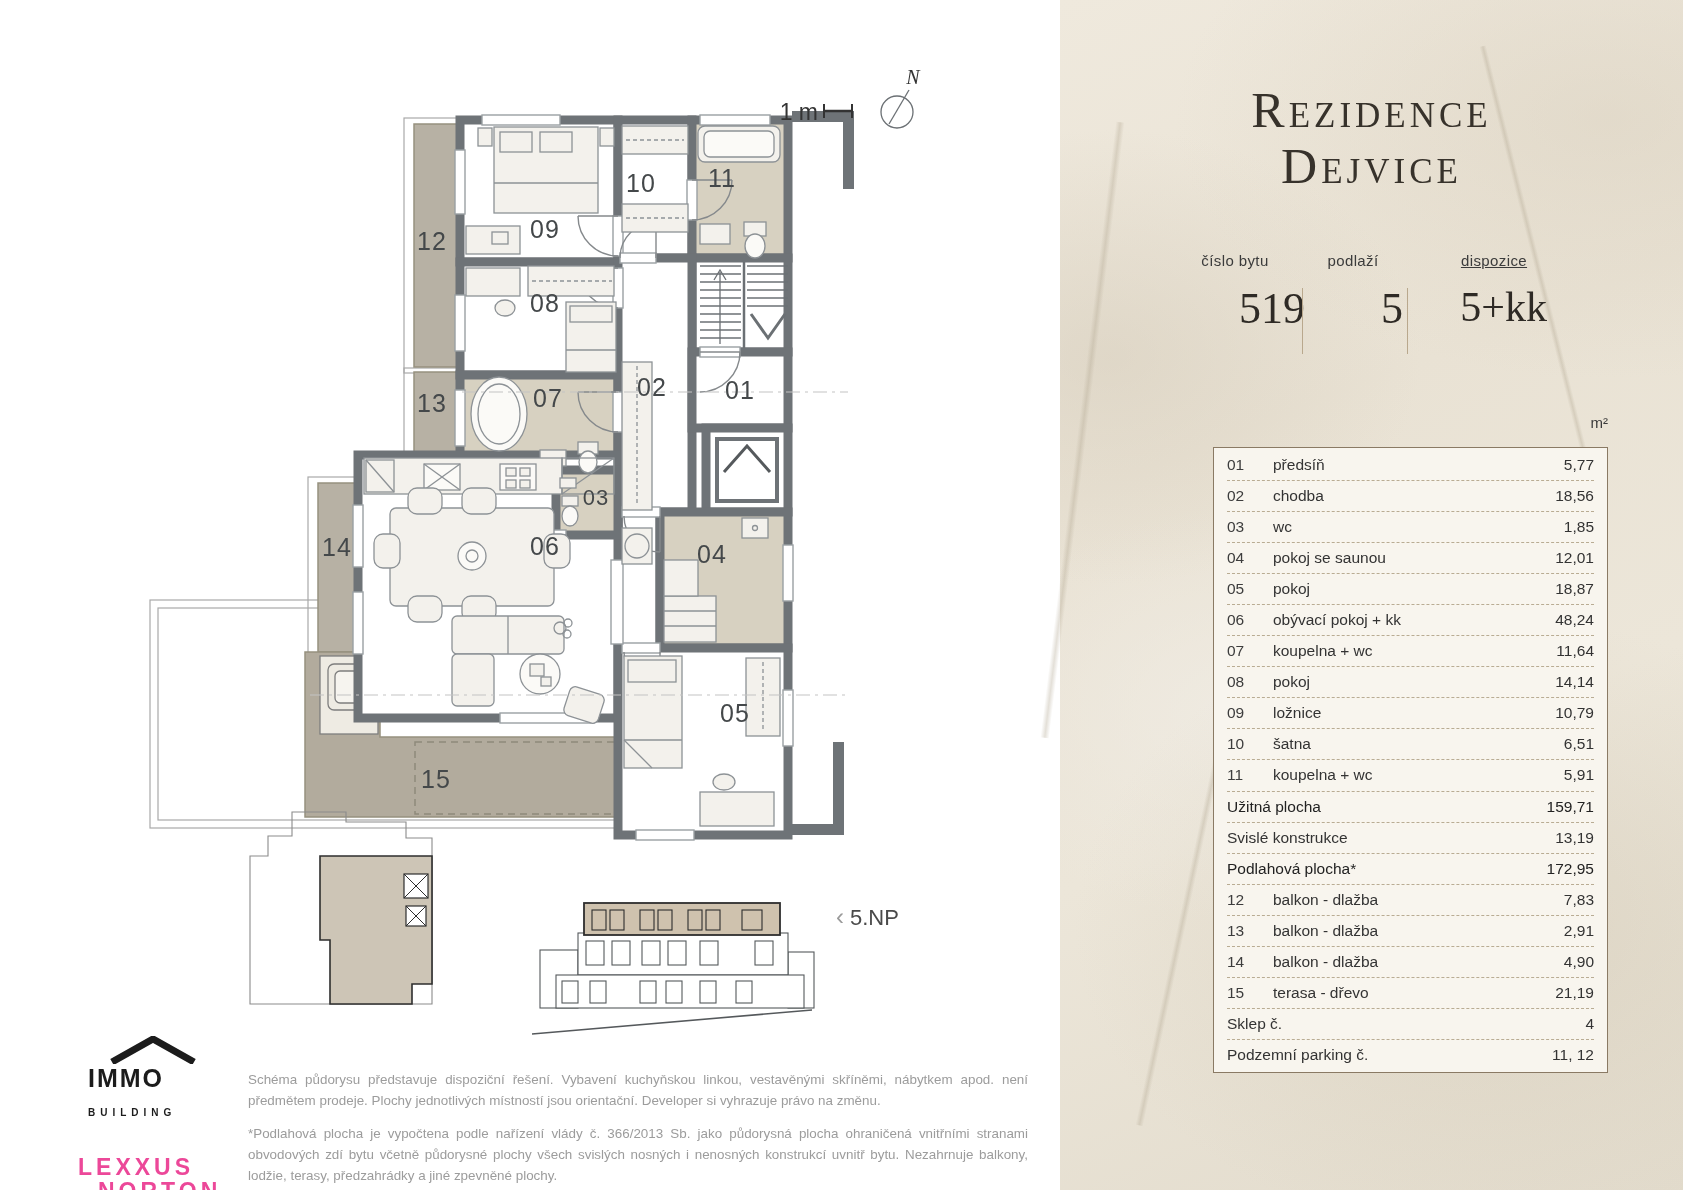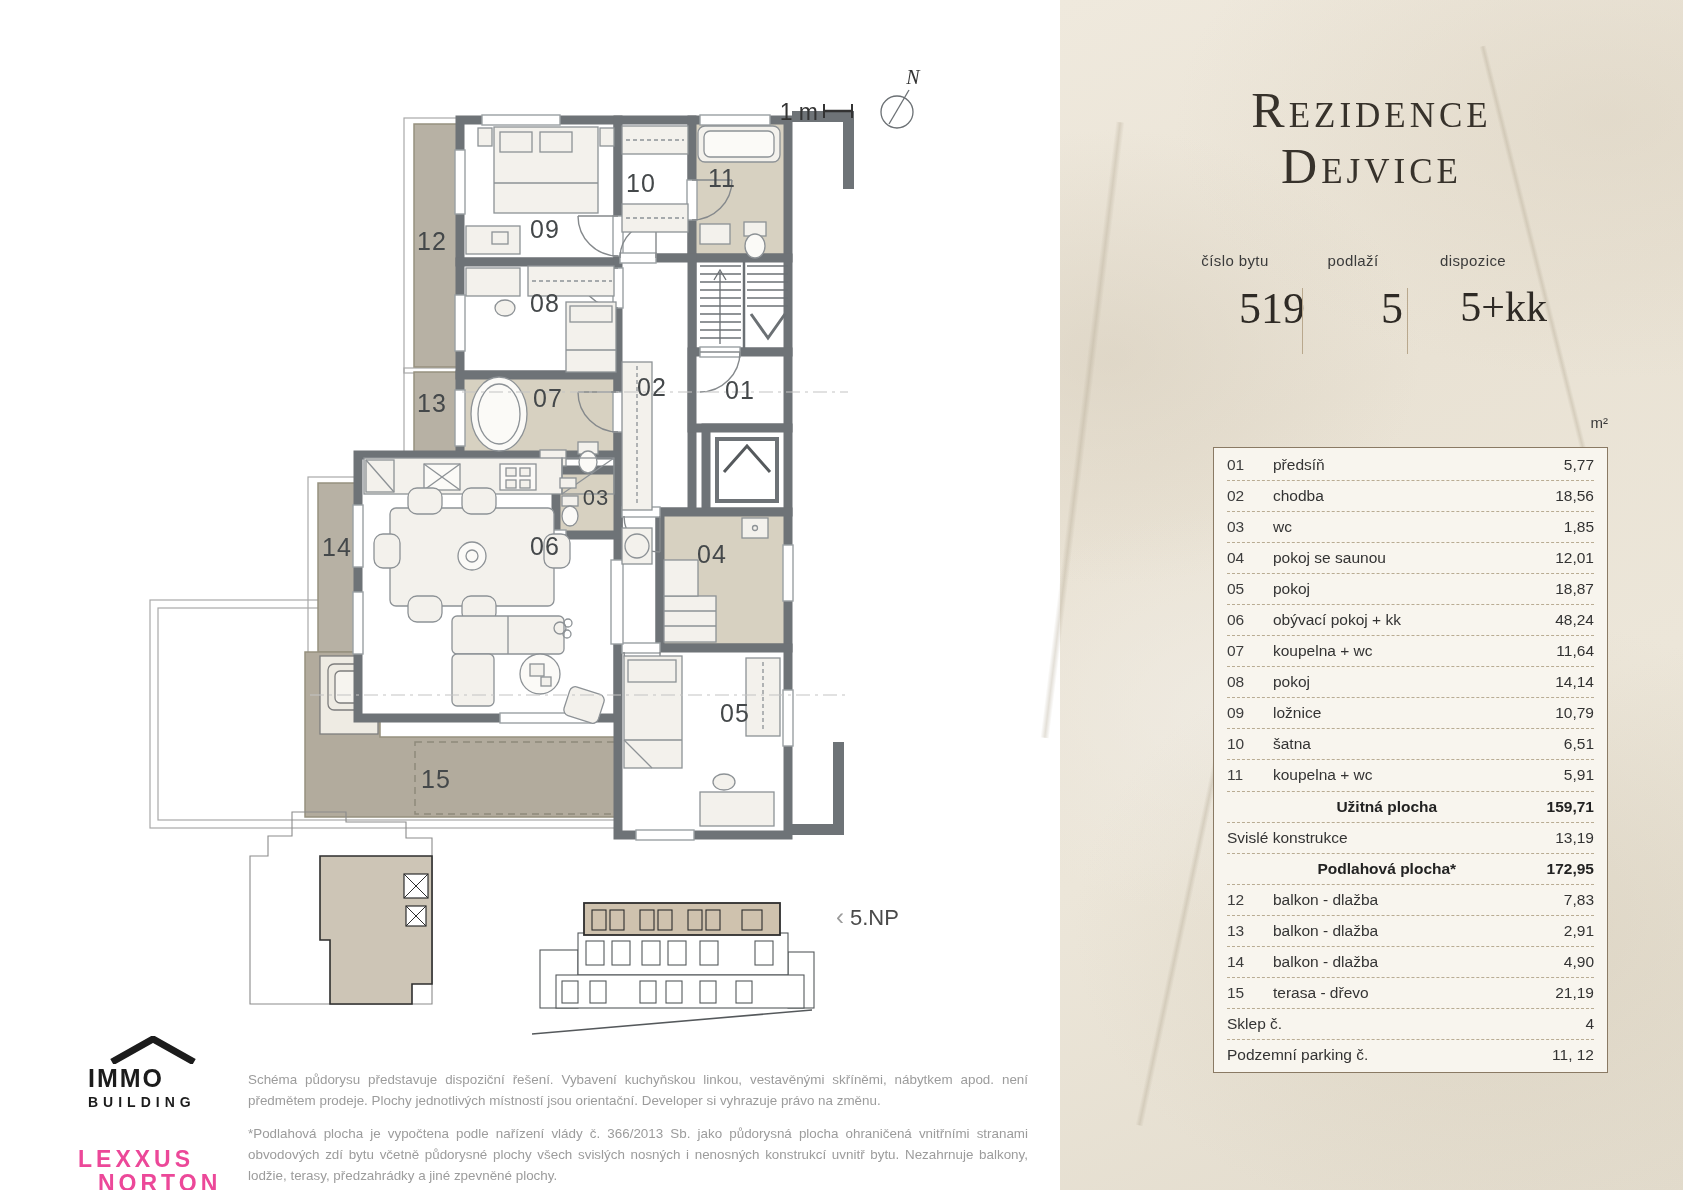--- a/index.html
+++ b/index.html
@@ -15,47 +15,47 @@
       linear-gradient(158deg,#efe9dd 0%,#e9e2d4 35%,#ece6d9 62%,#e2dbcc 100%);}
   .vein{position:absolute;background:linear-gradient(90deg,transparent,rgba(176,165,143,.35),transparent);}
   .vein1{left:18px;top:120px;width:9px;height:620px;transform:rotate(7deg);}
   .vein2{left:470px;top:40px;width:7px;height:420px;transform:rotate(-14deg);}
   .vein3{left:120px;top:700px;width:8px;height:430px;transform:rotate(12deg);}
   .panel-title{position:absolute;left:0;top:58px;width:623px;text-align:center;
     font-family:"Liberation Serif", serif;font-variant:small-caps;color:#37322b;
     font-size:50px;line-height:1.12;letter-spacing:4px;margin-top:24px;}
   .info-label{position:absolute;font-size:15px;color:#3b3b3b;text-align:center;letter-spacing:.4px;}
   .info-value{position:absolute;font-family:"Liberation Serif", serif;color:#2e2a25;text-align:right;}
-  .il1{left:105px;top:252px;width:140px;} .il2{left:243px;top:252px;width:100px;} .il3{left:343px;top:252px;width:140px;}
+  .il1{left:105px;top:252px;width:140px;} .il2{left:243px;top:252px;width:100px;} .il3{left:364px;top:252px;width:140px;text-decoration:underline;}
   .iv1{left:105px;top:283px;width:140px;font-size:44px;}
   .iv2{left:243px;top:283px;width:100px;font-size:44px;}
   .iv3{left:347px;top:283px;width:140px;font-size:42px;}
   .info-sep{position:absolute;width:1px;height:66px;top:288px;background:#b9a88d;}
   .sep1{left:242px;} .sep2{left:347px;}
   .m2{position:absolute;right:75px;top:414px;font-size:15px;color:#3b3b3b;}
   
   .atable{position:absolute;left:153px;top:447px;width:395px;height:626px;box-sizing:border-box;
     background:#f8f5ee;border:1.5px solid #8a7a64;display:flex;flex-direction:column;
     padding:2px 0;}
   .trow{flex:1;display:flex;align-items:center;margin:0 13px;
     border-bottom:1px dashed #b9ac93;font-size:15.5px;color:#333;}
   .trow:last-child{border-bottom:none;}
   .tnum{width:46px;flex:none;color:#3d3d3d;}
   .tname{flex:1;text-align:left;}
   .tval{flex:none;text-align:right;}
-  .trow.bold .tname,.trow.bold .tval{font-weight:bold;color:#222;text-align:center;}
+  .trow.bold .tname,.trow.bold .tval{font-weight:normal;color:#222;}
   .website{position:absolute;left:153px;top:1136px;width:395px;text-align:center;
     font-size:19px;font-weight:bold;color:#3a342b;letter-spacing:.3px;}
   
   .plan-svg{position:absolute;left:0;top:0;}
   .logos{position:absolute;left:78px;top:1036px;width:150px;}
   .immo{width:130px;margin:0 auto;text-align:left;color:#1c1c1c;}
   .immo .roof{display:block;margin:0 auto 2px auto;}
   .immo .word{font-size:25px;font-weight:800;letter-spacing:2px;line-height:1;}
-  .immo .sub{font-size:14px;font-weight:700;letter-spacing:5px;margin-top:3px;}
+  .immo .sub{font-size:10px;font-weight:700;letter-spacing:5px;margin-top:16px;}
   .lexxus{margin-top:37px;color:#ec4899;}
   .lexxus .l1{font-size:23px;font-weight:600;letter-spacing:4px;line-height:1.05;}
   .lexxus .l2{font-size:23px;font-weight:600;letter-spacing:4px;margin-left:20px;line-height:1.05;text-decoration:underline;}
   .disclaimer{position:absolute;left:236px;top:1058px;width:804px;font-size:13.4px;
     line-height:1.56;color:#9c9c9c;text-align:justify;}
   .disclaimer p{margin:12px;}
 </style>
 </head>
 <body>
 

